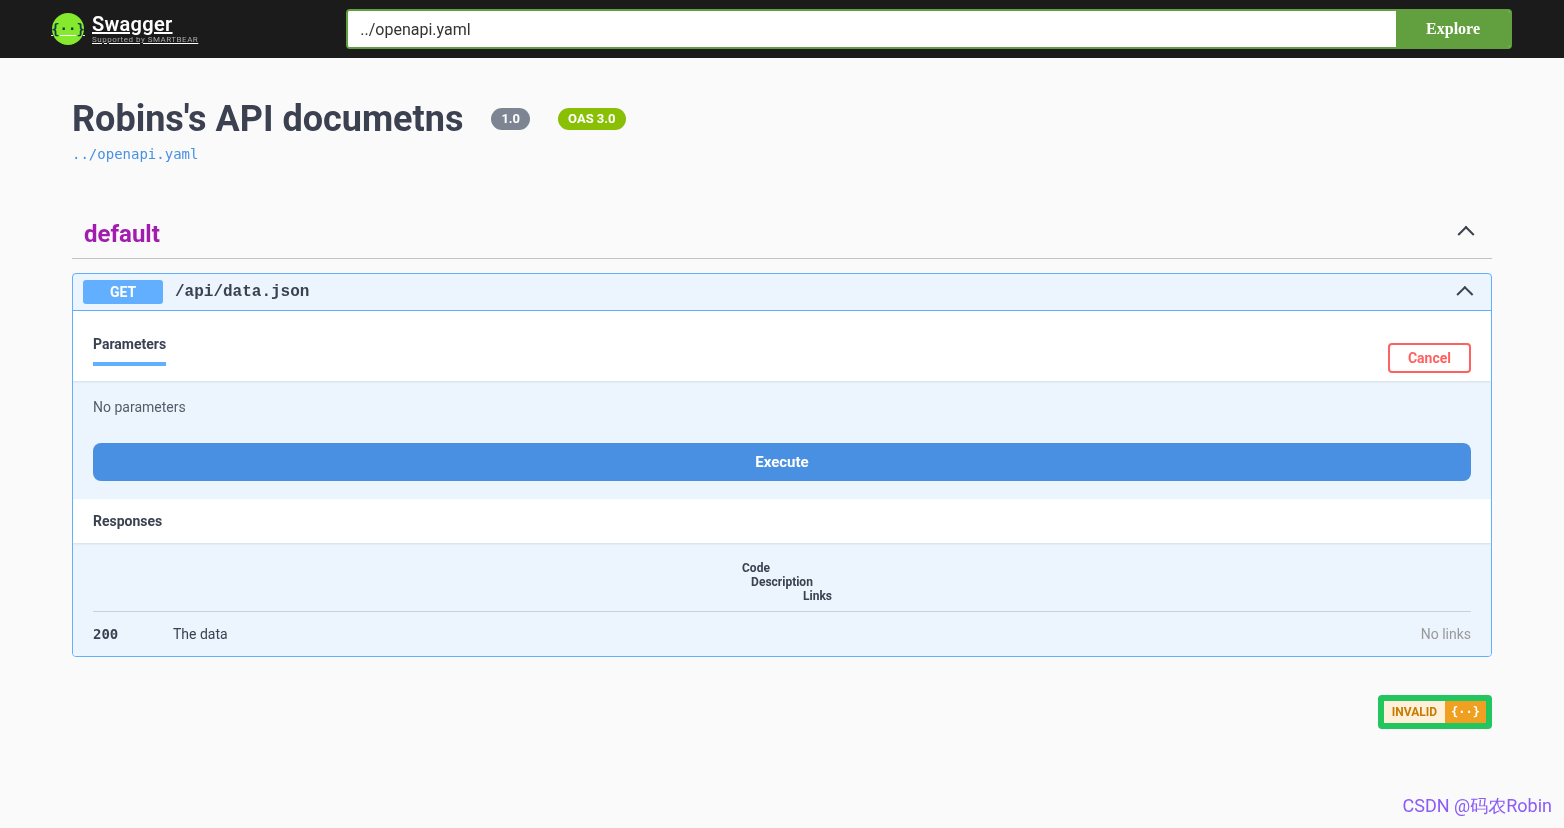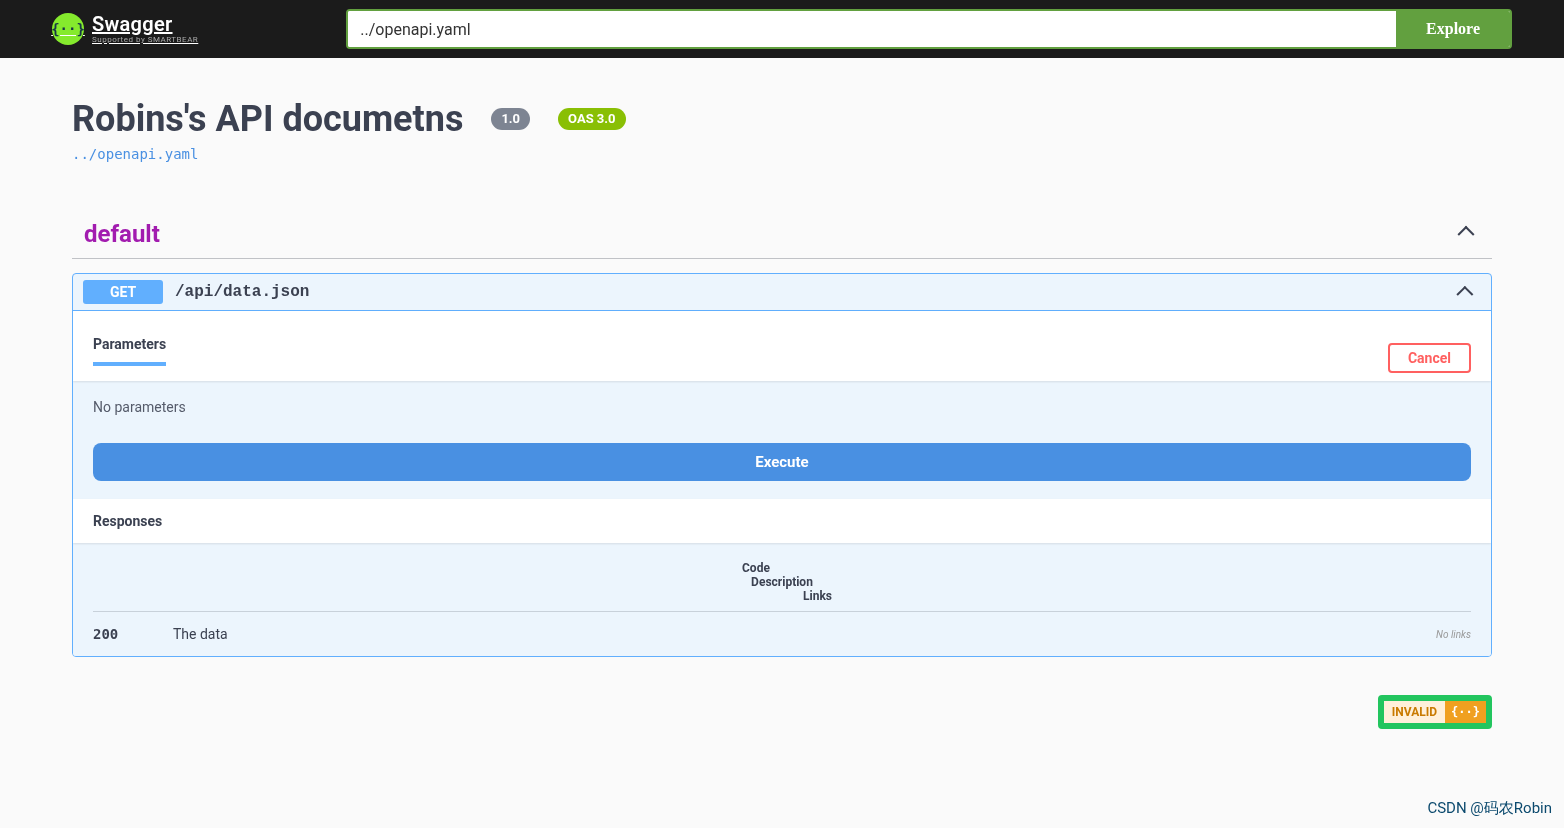--- a/index.html
+++ b/index.html
@@ -247,21 +247,21 @@
     font-size:12px;
     font-weight:700;
     color:#3b4151;
     flex-direction:column;
   }
   .col-code { width:80px; }
   .col-desc { flex:1 1 auto; }
   .col-links { width:100px; text-align:right; }
   .resp-row { padding-top:14px; font-size:14px; }
   .resp-row .col-code { font-weight:600; font-family: monospace;}
-  .resp-row .col-links { font-style:italic; color:#999; font-size:10px;}
+  .resp-row .col-links { color:#999; font-size:14px;}
   
   .footer-badges {
     display:flex;
     justify-content:flex-end;
     gap:0;
     padding: 18px 20px 0;
     max-width:1460px;
     margin:0 auto;
   }
   .badge-invalid {
@@ -280,22 +280,22 @@
   .badge-invalid .ic{
     background:#f0a020;
     color:#fff;
     padding:4px 6px;
     font-family: monospace;
   }
   .watermark {
     position:fixed;
     right:12px;
     bottom:10px;
-    color:#0c4a6e;
-    font-size:15px;
+    color:#8b5cf6;
+    font-size:18px;
     pointer-events:none;
   }
 </style>
 </head>
 <body>
 
 <div class="topbar">
   <div class="topbar-inner">
     <a href="#" class="logo">
       <span class="logo-badge">{··}</span>

